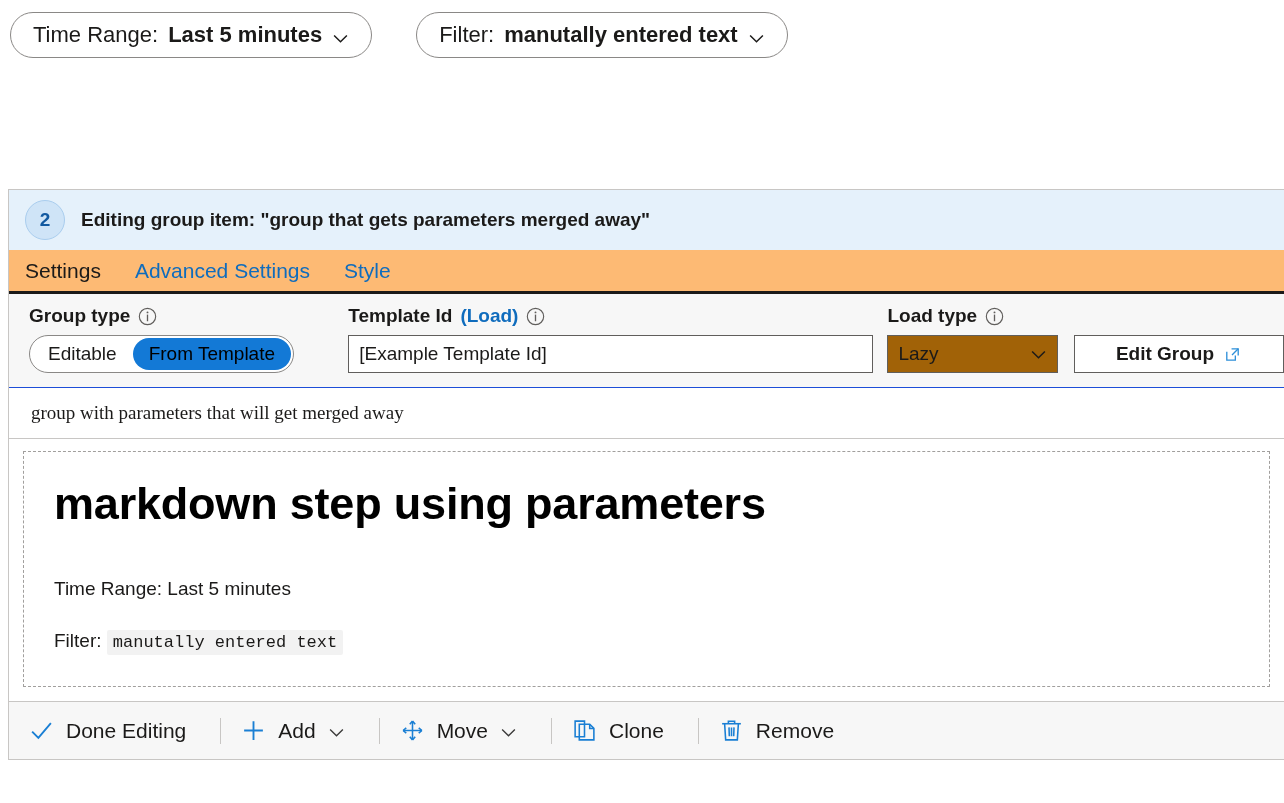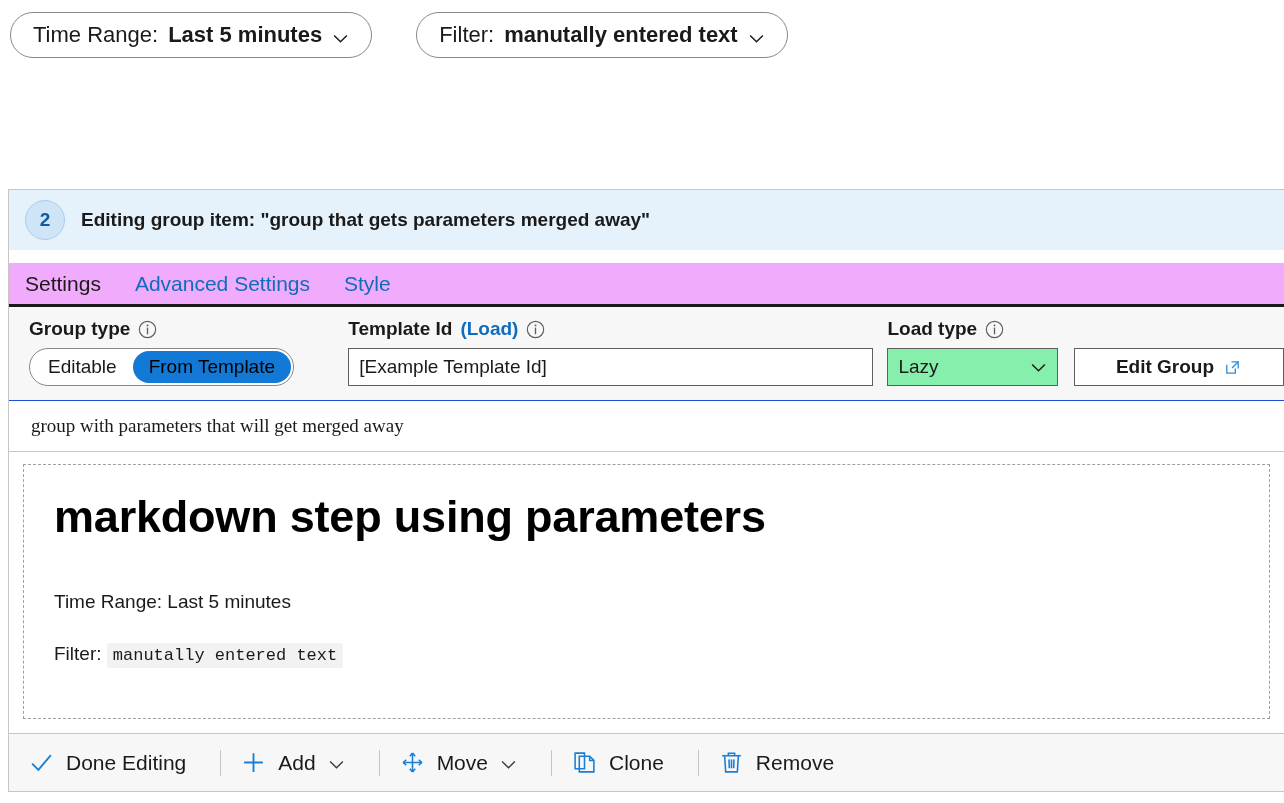--- a/index.html
+++ b/index.html
@@ -94,22 +94,21 @@
 
   
   .tabs {
     display: flex;
     align-items: flex-end;
     gap: 30px;
     padding: 0 0 0 14px;
     height: 44px;
     border-bottom: 3px solid #1b1a19;
     box-sizing: border-box;
-    background: #f0abfc;
-    margin-top: 13px;
+    background: #fdba74;
   }
   .tab {
     font-size: 21px;
     line-height: 1;
     padding: 0 2px 10px 2px;
     color: #0f6cbd;
     cursor: pointer;
     white-space: nowrap;
   }
   .tab.active {
@@ -194,21 +193,21 @@
     padding: 0 10px;
     box-sizing: border-box;
     width: 100%;
     outline: none;
   }
 
   .select-box {
     position: relative;
     height: 38px;
     border: 1px solid #605e5c;
-    background: #86efac;
+    background: #a16207;
     display: flex;
     align-items: center;
     padding: 8px 10px;
     box-sizing: border-box;
     font-size: 19px;
     cursor: pointer;
   }
   .select-box .sel-val { flex: 1; }
 
   .btn {
@@ -236,21 +235,21 @@
     border-bottom: 1px solid #c8c6c4;
     font-family: Liberation Serif, serif;
   }
 
   
   .preview-wrap {
     padding: 12px 14px 14px 14px;
   }
   .preview-box {
     border: 1px dashed #a19f9d;
-    padding: 18px 30px 53px 30px;
+    padding: 18px 30px 34px 30px;
     min-height: 218px;
     box-sizing: border-box;
   }
   .md-h1 {
     font-size: 45px;
     font-weight: 700;
     margin: 8px 0 48px 0;
     color: #000000;
     letter-spacing: -0.2px;
   }

